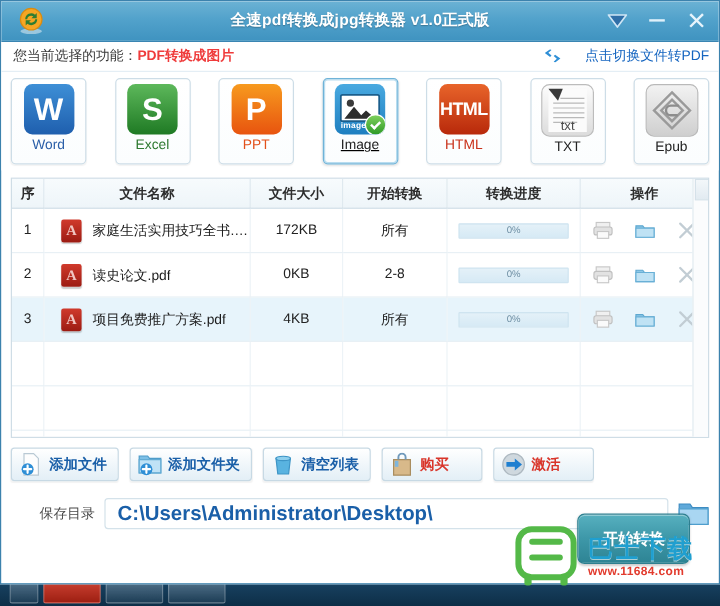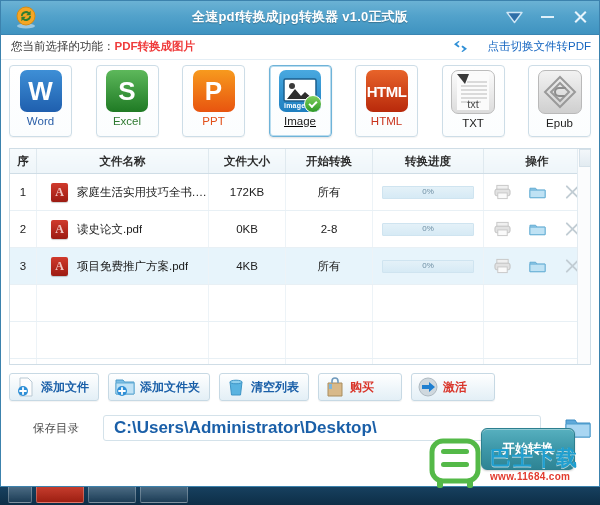--- a/index.html
+++ b/index.html
@@ -188,21 +188,21 @@
     background:linear-gradient(180deg,#ffffff 0%,#eff6fa 55%,#e3eff6 100%);
     display:flex;align-items:center;gap:5px;padding:0 9px 0 6px;box-sizing:border-box;
     cursor:pointer;box-shadow:0 1px 1px rgba(0,0,0,.05);
   }
   .abtn .lbl{font-size:12px;color:#1a5fa8;font-weight:bold;white-space:nowrap;}
   .abtn .lbl.red{color:#d9352a;}
   .abtn .bi{width:20px;height:20px;flex:0 0 auto;position:relative;}
 
   
   .saverow{
-    margin:14px 8px 0 8px;display:flex;align-items:center;gap:24px;
+    margin:14px 8px 0 8px;display:flex;align-items:center;gap:8px;
   }
   .savelabel{font-size:11.5px;color:#4a4a4a;margin-left:24px;white-space:nowrap;}
   .pathbox{
     flex:1;height:26px;border:1px solid #d4e2ea;border-radius:3px;background:#fff;
     display:flex;align-items:center;padding:0 10px;box-sizing:border-box;
     font-size:17px;color:#1a5fa8;font-weight:bold;cursor:text;
   }
   .folderbtn{width:26px;height:22px;cursor:pointer;flex:0 0 auto;}
 
   

